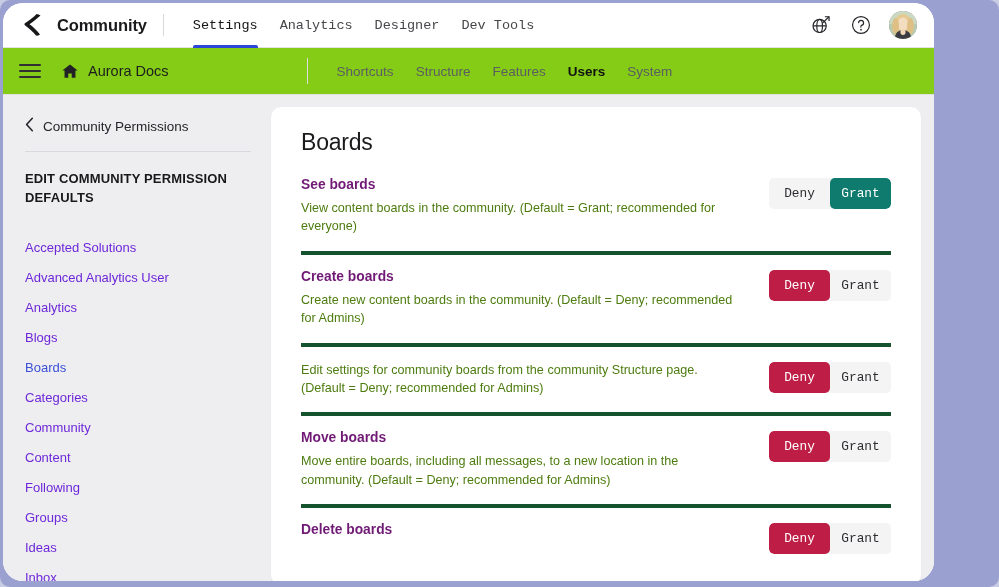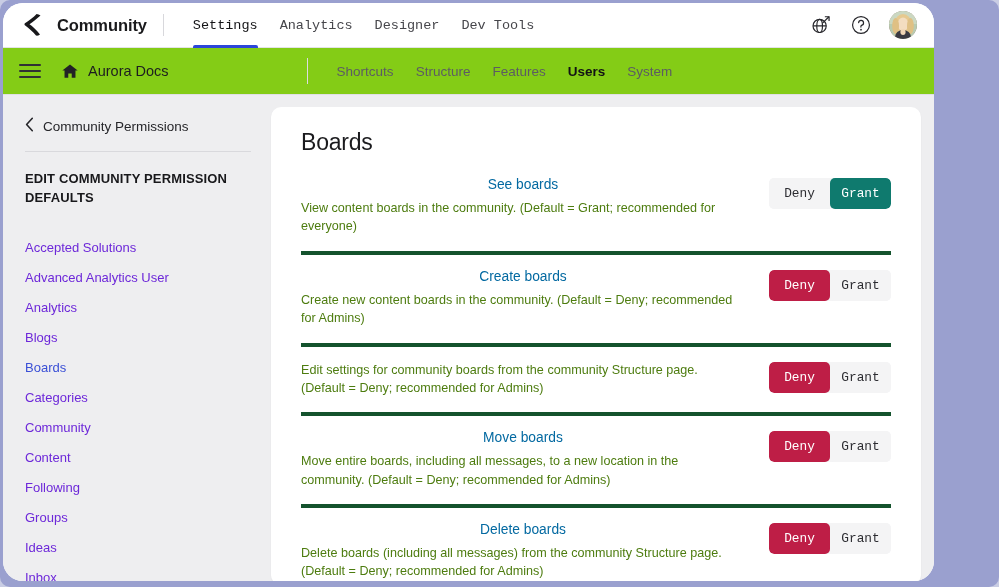--- a/index.html
+++ b/index.html
@@ -193,24 +193,23 @@
     display: flex;
     align-items: flex-start;
     padding: 14px 0 15px 0;
     border-top: 4px solid #14532d;
     min-height: 60px;
   }
   .perm-row:first-of-type { border-top: none; padding-top: 2px; }
   .perm-text { flex: 1 1 auto; min-width: 0; padding-right: 24px; }
   .perm-name {
     font-size: 13.8px;
-    font-weight: normal;
-    color: #0369a1;
+    font-weight: bold;
+    color: #701a75;
     padding-bottom: 7px;
-    text-align: center;
   }
   .perm-desc {
     font-size: 12.6px;
     color: #4d7c0f;
     line-height: 1.46;
     max-width: 500px;
   }
   .toggle-group {
     flex: 0 0 auto;
     display: flex;
@@ -395,21 +394,20 @@
           </div>
           <div class="toggle-group">
             <button class="toggle-btn sel-deny">Deny</button>
             <button class="toggle-btn">Grant</button>
           </div>
         </div>
 
         <div class="perm-row">
           <div class="perm-text">
             <div class="perm-name">Delete boards</div>
-            <div class="perm-desc">Delete boards (including all messages) from the community Structure page. (Default = Deny; recommended for Admins)</div>
           </div>
           <div class="toggle-group">
             <button class="toggle-btn sel-deny">Deny</button>
             <button class="toggle-btn">Grant</button>
           </div>
         </div>
 
       </section>
     </main>
   </div>

